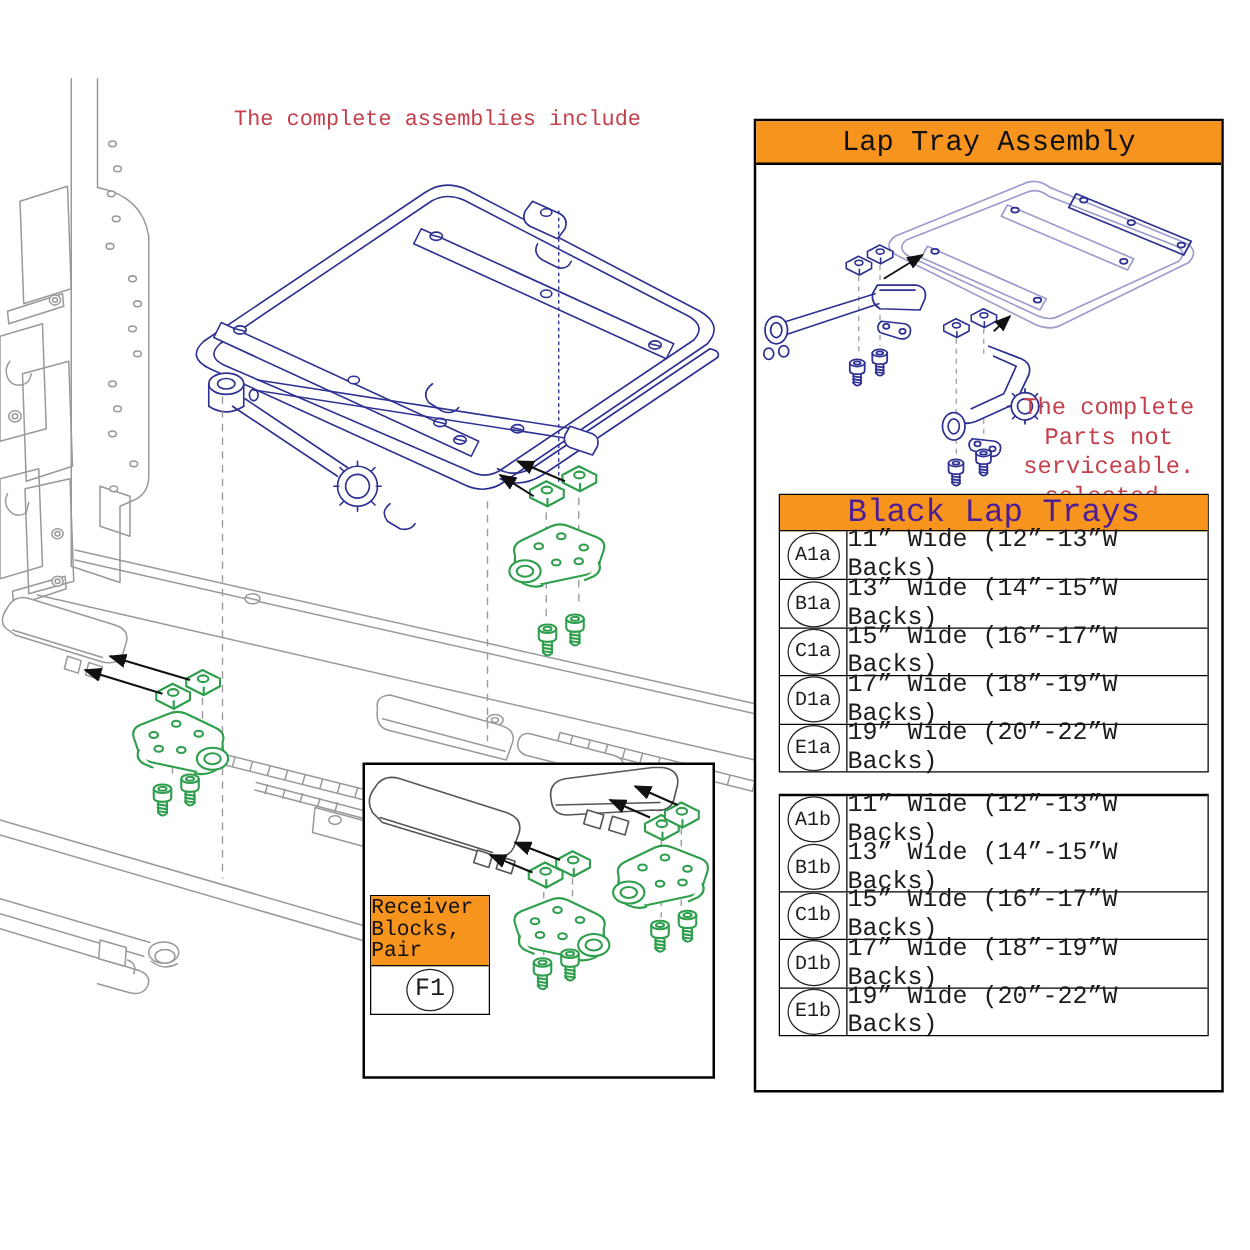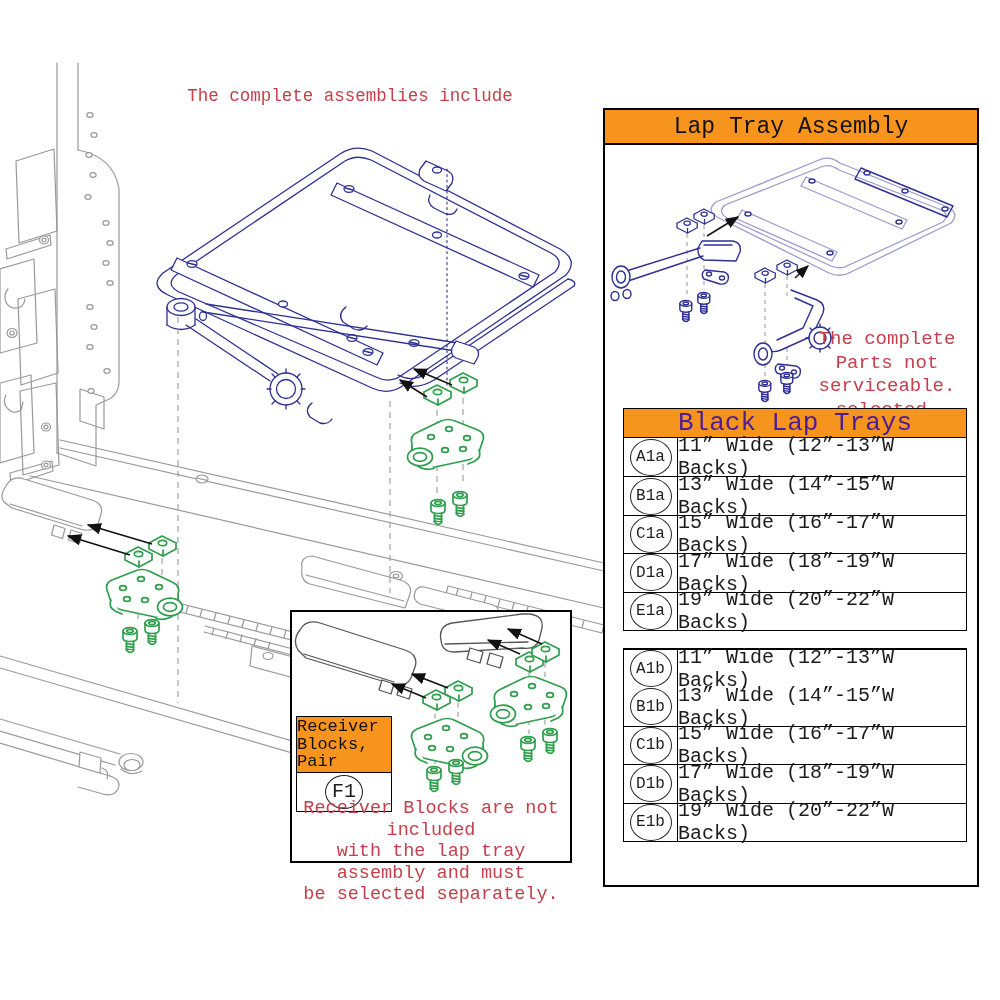--- a/index.html
+++ b/index.html
@@ -8,21 +8,21 @@
   }
   *{box-sizing:border-box}
   body{margin:0;background:#fff}
   .canvas{position:relative;width:1000px;height:1000px;background:#fff;overflow:hidden;
           font-family:Liberation Mono, monospace;color:var(--ink)}
   svg{display:block}
   .main-art{position:absolute;left:0;top:55px}
   .note{position:absolute;color:var(--red);text-align:center}
   .top-note{left:180px;top:85px;width:340px;font-size:17.5px;line-height:22.5px}
   
-  .panel{position:absolute;left:603px;top:108px;width:376px;height:779px;background:#fff;
+  .panel{position:absolute;left:603px;top:95px;width:376px;height:779px;background:#fff;
          border:2.5px solid #000;z-index:5}
   .panel-header{height:35px;background:var(--orange);border-bottom:2.5px solid #000;
                 display:flex;align-items:center;justify-content:center;font-size:23px;color:#111}
   .panel-art{position:absolute;left:0;top:38px;width:371px;height:258px}
   .panel-note{left:190px;top:180px;width:184px;font-size:19px;line-height:23.5px}
   .ptable{position:absolute;left:18px;width:344px;border:1.8px solid #000;background:#fff}
   .ptable.t1{top:298px}.ptable.t2{top:538px}
   .pt-head{height:29px;background:var(--orange);border-bottom:1.8px solid #000;
            display:flex;align-items:center;justify-content:center;font-size:26px;color:#4c1d95}
   .prow{display:flex;height:38.4px;border-top:1.6px solid #000}
@@ -283,25 +283,20 @@
     </svg>
     <div class="label-box">
       <div class="label-head">
         <div>Receiver</div>
         <div>Blocks, Pair</div>
       </div>
       <div class="label-body">
         <div class="label-circ">F1</div>
       </div>
     </div>
-    <div class="note inset-note">
-      <div>Receiver Blocks are not included</div>
-      <div>with the lap tray assembly and must</div>
-      <div>be selected separately.</div>
-    </div>
   </div>
 
   <div class="panel">
     <div class="panel-header">Lap Tray Assembly</div>
 
     <div class="panel-art">
       <svg width="371" height="258" viewBox="0 0 371 258">
 
         <g stroke="#9b9bcd" fill="none" stroke-width="1.3" stroke-linejoin="round" stroke-linecap="round">
           <path d="M235,15 L340,58 Q356,64 346,75 L246,124 Q236,130 224,125 L114,70 Q100,63 111,54 L214,12 Q224,7 235,15 Z"></path>

